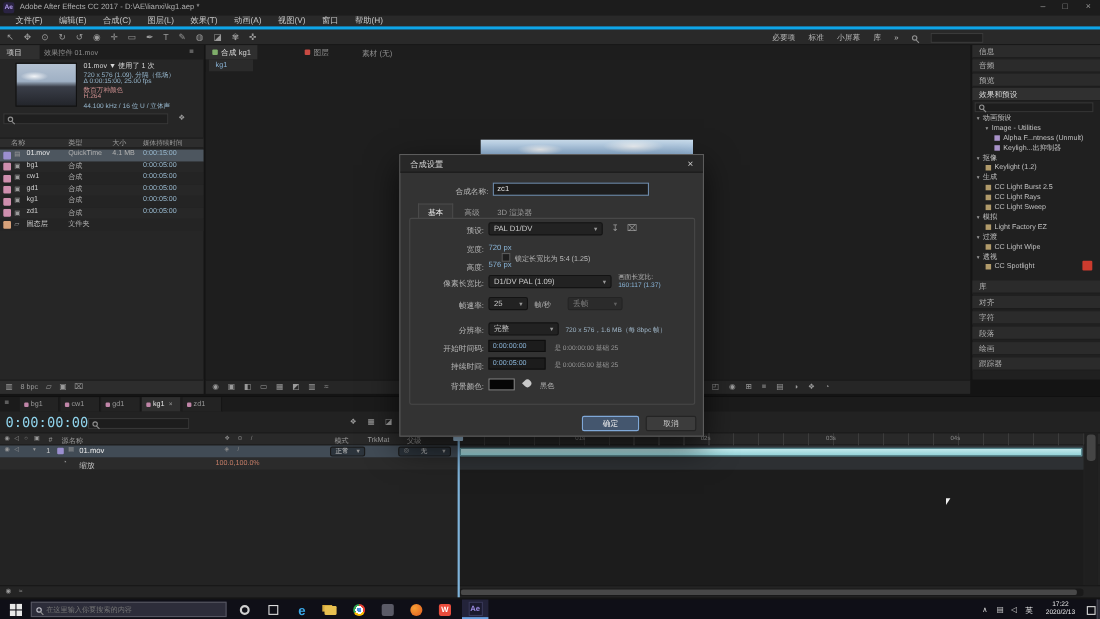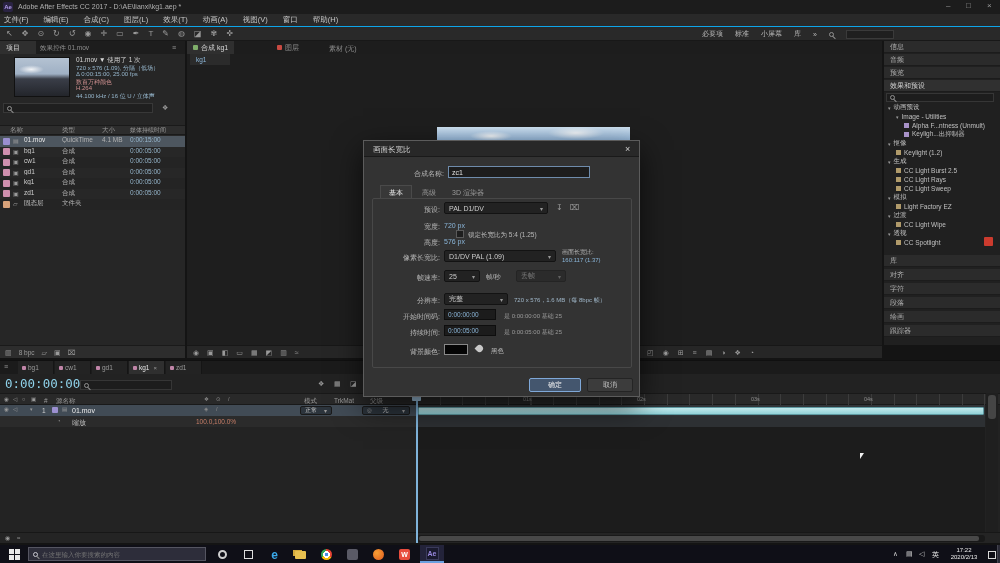--- a/index.html
+++ b/index.html
@@ -35,21 +35,21 @@
 <body>
 
 <div class="a" style="left:0;top:0;width:1000px;height:14px;background:#1c1c1c">
   <span class="a" style="left:3px;top:2px;width:10px;height:10px;background:#2a2343;border-radius:2px;color:#b09ae8;font-size:6px;text-align:center;line-height:10px;font-weight:bold">Ae</span>
   <span class="a nw" style="left:18px;top:3px;font-size:7px;color:#b0b0b0">Adobe After Effects CC 2017 - D:\AE\lianxi\kg1.aep *</span>
   <span class="a ic" style="left:946px;top:2px">–</span>
   <span class="a ic" style="left:966px;top:2px">□</span>
   <span class="a ic" style="left:987px;top:2px">×</span>
 </div>
 
-<div class="a" style="left:0;top:14px;width:1000px;height:13px;background:#292929;display:flex;align-items:center;gap:15px;padding-left:4px;border-bottom:1px solid #0ea5e9">
+<div class="a" style="left:0;top:14px;width:1000px;height:13px;background:#292929;display:flex;align-items:center;gap:15px;padding-left:14px;border-bottom:3px solid #0ea5e9">
   <span class="menu-item">文件(F)</span>
   <span class="menu-item">编辑(E)</span>
   <span class="menu-item">合成(C)</span>
   <span class="menu-item">图层(L)</span>
   <span class="menu-item">效果(T)</span>
   <span class="menu-item">动画(A)</span>
   <span class="menu-item">视图(V)</span>
   <span class="menu-item">窗口</span>
   <span class="menu-item">帮助(H)</span>
 </div>
@@ -417,21 +417,21 @@
       <div class="a" style="left:2px;top:1px;width:560px;height:5px;background:#484848;border-radius:2px"></div>
     </div>
   </div>
   <div class="a" style="left:986px;top:32px;width:12px;height:139px;background:#1f1f1f">
     <div class="a" style="left:2px;top:2px;width:8px;height:24px;background:#454545;border-radius:3px"></div>
   </div>
 </div>
 
 <div class="a" style="left:363px;top:140px;width:277px;height:257px;background:#333;border:1px solid #5c5c5c;box-shadow:0 10px 28px rgba(0,0,0,.65);z-index:20">
   <div class="a" style="left:0;top:0;width:275px;height:16px;background:#282828;border-bottom:1px solid #1a1a1a">
-    <span class="a nw" style="left:9px;top:4px;font-size:7.5px;color:#d6d6d6">画面长宽比</span>
+    <span class="a nw" style="left:9px;top:4px;font-size:7.5px;color:#d6d6d6">合成设置</span>
     <span class="a" style="left:261px;top:3px;font-size:9px;color:#ccc">×</span>
   </div>
   <span class="a lbl" style="left:8px;top:28px;width:72px">合成名称:</span>
   <input class="a" style="left: 84px; top: 25px; width: 142px; height: 12px; background: rgb(29, 29, 29); border: 1px solid rgb(111, 140, 172); color: rgb(224, 224, 224); font-size: 7px; padding: 0px 3px; font-family: inherit;" value="zc1">
   <span class="a" style="left:16px;top:44px;height:14px;padding:2px 8px;font-size:7px;color:#ececec;background:#383838;border:1px solid #4a4a4a;border-bottom:none">基本</span>
   <span class="a" style="left:58px;top:47px;font-size:7px;color:#9a9a9a">高级</span>
   <span class="a nw" style="left:88px;top:47px;font-size:7px;color:#9a9a9a">3D 渲染器</span>
   <div class="a" style="left:8px;top:57px;width:260px;height:170px;border:1px solid #484848;border-radius:2px"></div>
 
   <span class="a lbl" style="left:8px;top:64px;width:68px">预设:</span>

